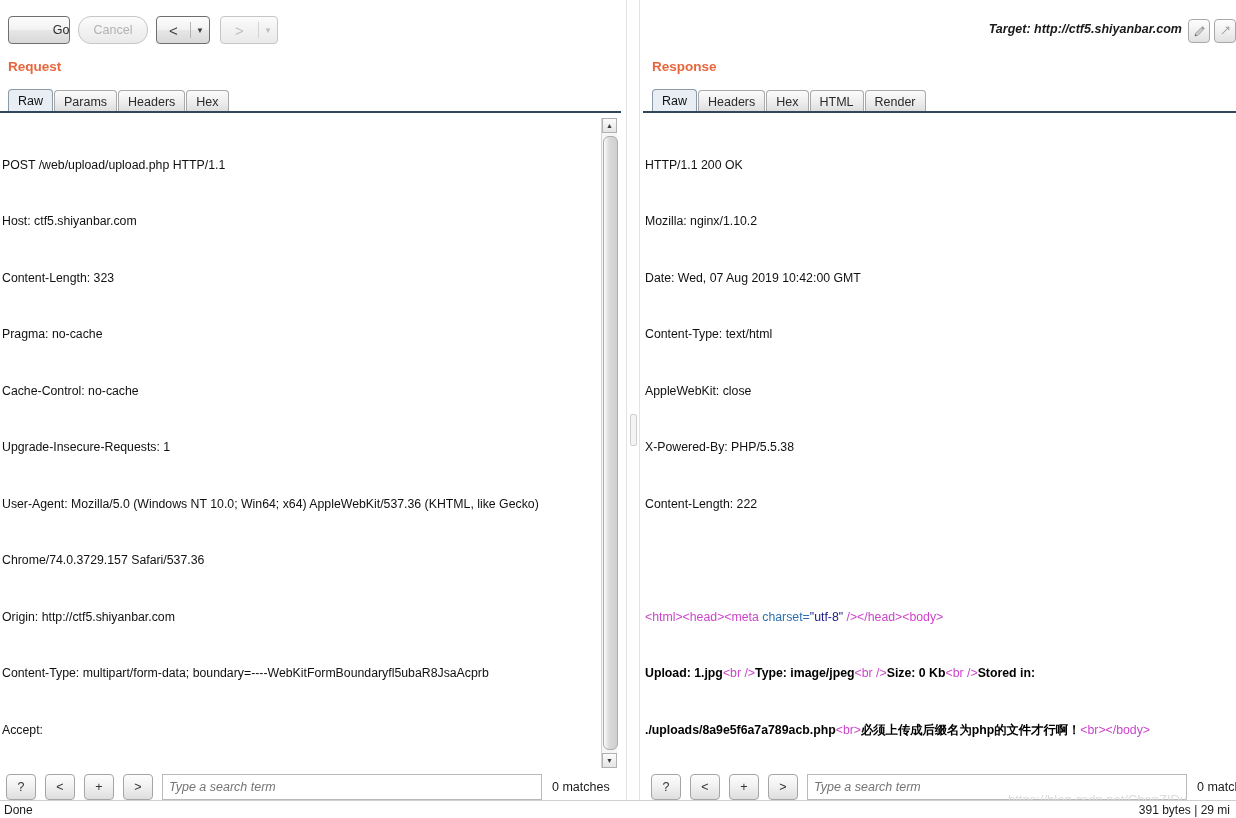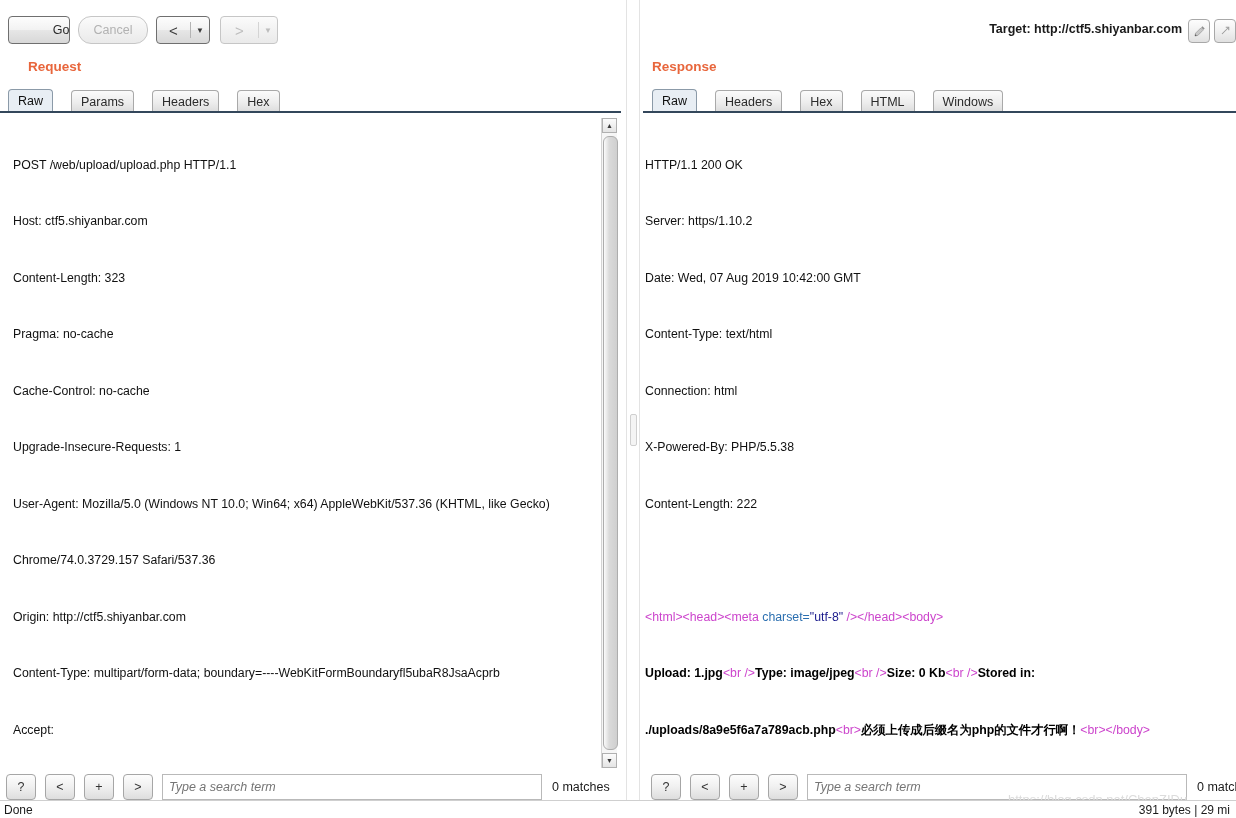--- a/index.html
+++ b/index.html
@@ -81,20 +81,21 @@
   #back-btn { left: 156px; top: 16px; width: 54px; height: 28px; }
   #fwd-btn  { left: 220px; top: 16px; width: 58px; height: 28px; }
 
   .target-label {
     position: absolute;
     right: 54px; top: 22px;
     font-size: 12.5px;
     font-weight: bold;
     color: #1a1a1a;
     white-space: nowrap;
+    font-style: italic;
   }
   .icon-btn {
     position: absolute;
     box-sizing: border-box;
     width: 22px; height: 24px;
     border: 1px solid #a8a8a8;
     border-radius: 4px;
     background: linear-gradient(to bottom, #fdfdfd 0%, #f1f1f1 50%, #e0e0e0 100%);
     display: flex; align-items: center; justify-content: center;
     cursor: pointer;
@@ -102,36 +103,36 @@
   #edit-target-btn { right: 26px; top: 19px; }
   #extra-target-btn { right: 0px; top: 19px; }
 
   
   .panel-title {
     position: absolute;
     font-size: 13.5px;
     font-weight: bold;
     color: #e8663c;
   }
-  #request-title  { left: 8px;  top: 59px; margin-left: 20px; }
+  #request-title  { left: 8px;  top: 59px; }
   #response-title { left: 652px; top: 59px; }
 
   .tabstrip {
     position: absolute;
     height: 23px;
     display: flex;
     align-items: flex-end;
   }
   #request-tabs  { left: 8px;  top: 89px; }
   #response-tabs { left: 652px; top: 89px; }
   .tab {
     box-sizing: border-box;
     height: 22px;
     padding: 0 9px;
-    margin-right: 18px;
+    margin-right: 1px;
     border: 1px solid #a9a9a9;
     border-bottom: none;
     border-radius: 4px 4px 0 0;
     background: linear-gradient(to bottom, #fbfbfb 0%, #ededed 55%, #dcdcdc 100%);
     font-size: 12.5px;
     color: #2b2b2b;
     display: flex; align-items: center;
     cursor: pointer;
     user-select: none;
   }
@@ -154,21 +155,21 @@
     position: absolute;
     box-sizing: border-box;
     overflow: hidden;
     background: #ffffff;
     font-family: "Liberation Sans", sans-serif;
     font-size: 12.3px;
     line-height: 18.85px;
     color: #111111;
     white-space: pre;
   }
-  #request-body  { left: 0px;  top: 118px; width: 600px; height: 650px; padding: 0 13px; }
+  #request-body  { left: 0px;  top: 118px; width: 600px; height: 650px; padding: 0 2px; }
   #response-body { left: 643px; top: 118px; width: 585px; height: 650px; padding: 0 2px; }
 
   .ln { display: block; height: 18.85px; }
   .ln.blank { color: transparent; }
   .s-tag  { color: #cc44cc; }
   .s-attr { color: #2b6fb0; }
   .s-val  { color: #1a1a8c; }
   .s-bold { font-weight: bold; color: #000000; }
 
   
@@ -385,30 +386,30 @@
     <div class="grip"></div>
   </div>
 
   <div class="panel-title" id="response-title">Response</div>
 
   <div class="tabstrip" id="response-tabs">
     <div class="tab active">Raw</div>
     <div class="tab">Headers</div>
     <div class="tab">Hex</div>
     <div class="tab">HTML</div>
-    <div class="tab">Windows</div>
+    <div class="tab">Render</div>
   </div>
   <div class="tab-underline" id="response-underline"></div>
 
   <div class="msgbody" id="response-body">
     <span class="ln">HTTP/1.1 200 OK</span>
-    <span class="ln">Server: https/1.10.2</span>
+    <span class="ln">Mozilla: nginx/1.10.2</span>
     <span class="ln">Date: Wed, 07 Aug 2019 10:42:00 GMT</span>
     <span class="ln">Content-Type: text/html</span>
-    <span class="ln">Connection: html</span>
+    <span class="ln">AppleWebKit: close</span>
     <span class="ln">X-Powered-By: PHP/5.5.38</span>
     <span class="ln">Content-Length: 222</span>
     <span class="ln blank">&nbsp;</span>
     <span class="ln"><span class="s-tag">&lt;html&gt;&lt;head&gt;&lt;meta </span><span class="s-attr">charset=</span><span class="s-val">"utf-8"</span><span class="s-tag"> /&gt;&lt;/head&gt;&lt;body&gt;</span></span>
     <span class="ln"><span class="s-bold">Upload: 1.jpg</span><span class="s-tag">&lt;br /&gt;</span><span class="s-bold">Type: image/jpeg</span><span class="s-tag">&lt;br /&gt;</span><span class="s-bold">Size: 0 Kb</span><span class="s-tag">&lt;br /&gt;</span><span class="s-bold">Stored in:</span></span>
     <span class="ln"><span class="s-bold">./uploads/8a9e5f6a7a789acb.php</span><span class="s-tag">&lt;br&gt;</span><span class="s-bold">必须上传成后缀名为php的文件才行啊！</span><span class="s-tag">&lt;br&gt;</span><span class="s-tag">&lt;/body&gt;</span></span>
     
   </div>
 
   <div class="searchbar" id="request-search">

